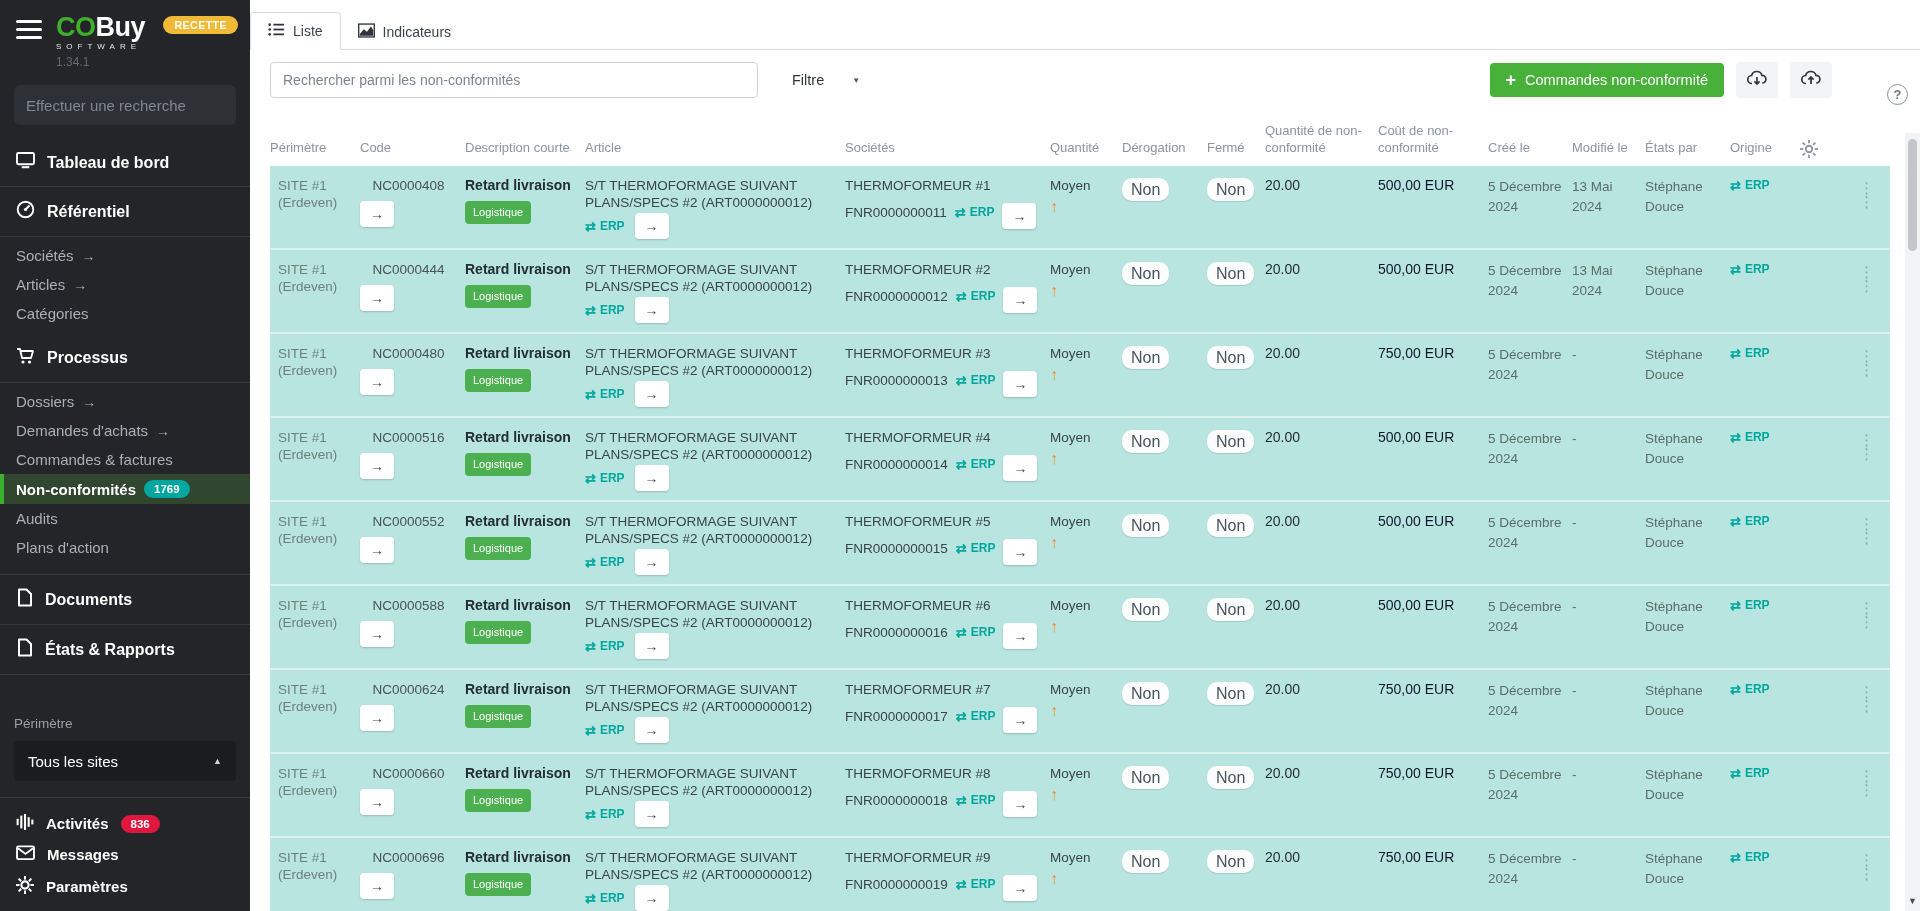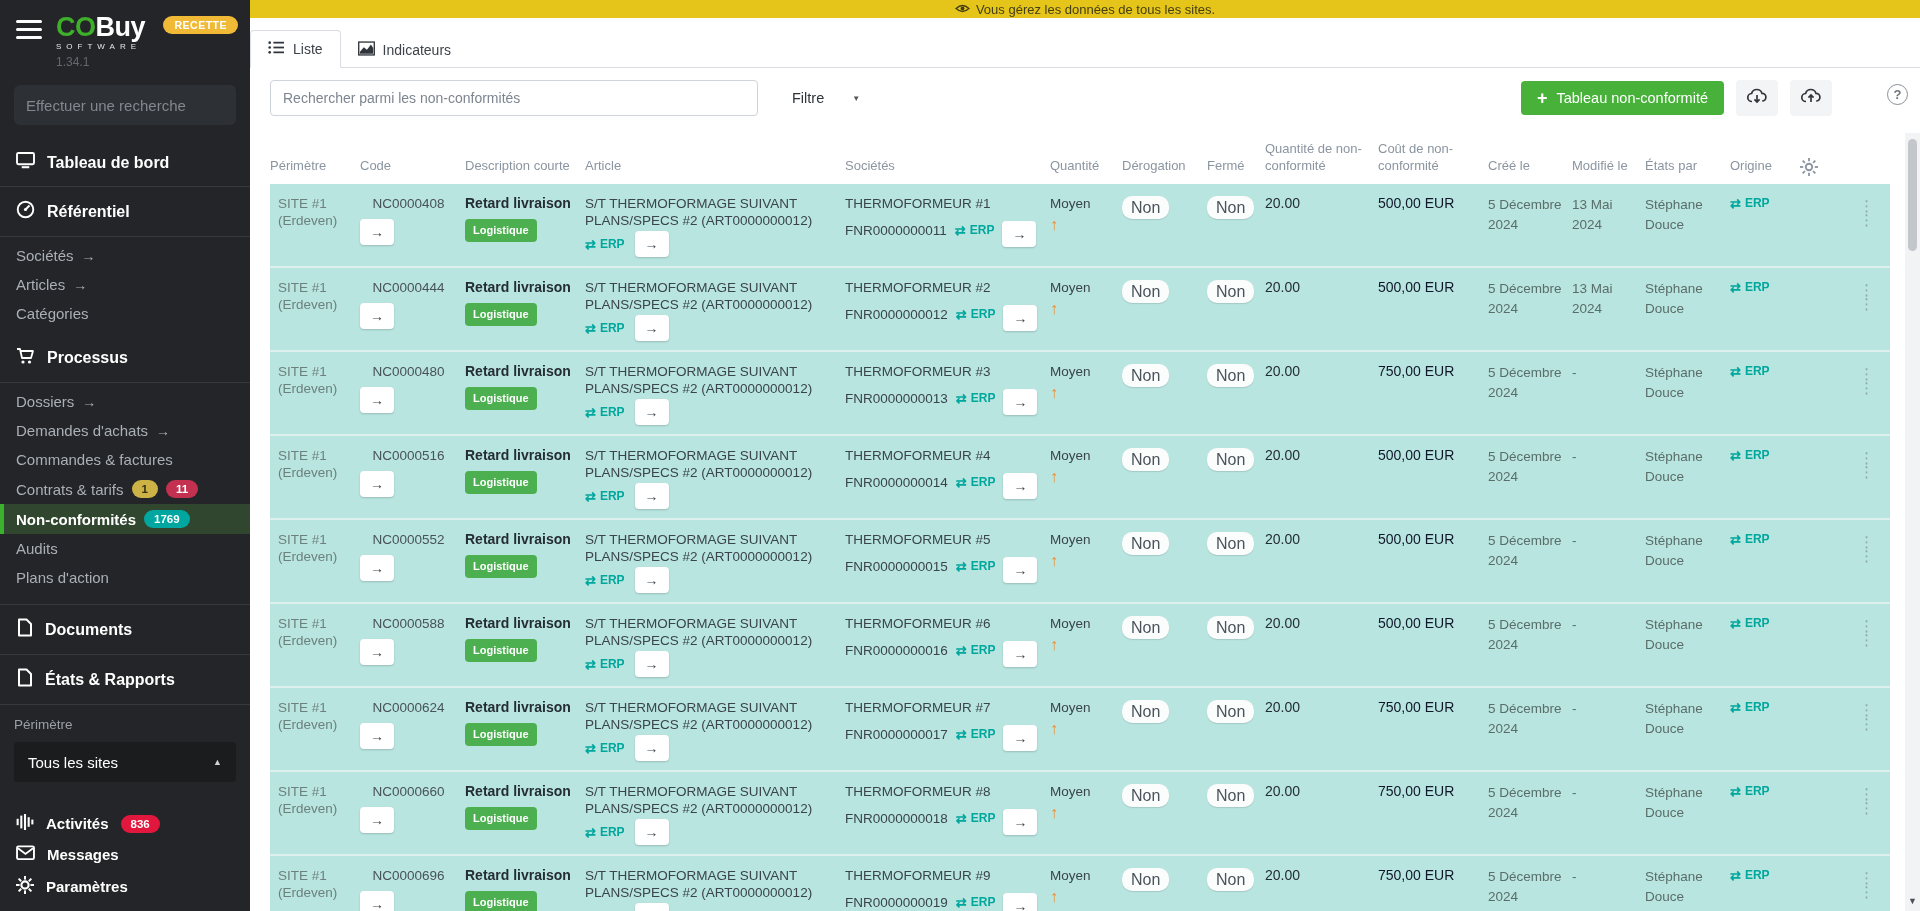--- a/index.html
+++ b/index.html
@@ -67,21 +67,21 @@
   .thead { align-items:end; padding-bottom:6px; }
   .th { font-size:13px; color:#8b95a0; padding:0 8px 4px 0; line-height:17px; cursor:pointer; }
   .th-gear { display:flex; align-items:flex-end; padding-bottom:2px; color:#8b95a0; cursor:pointer; }
   .trow { background:#b9e5e0; border-bottom:2px solid #dcf0ed; height:84px; overflow:hidden; cursor:pointer; }
   .cell { padding:11px 8px 0 0; font-size:13.5px; color:#3a444c; line-height:17px; }
   .cell:first-child { padding-left:8px; }
   .muted2 { color:#6c817d; }
   .code-text { color:#49525a;text-align:center; }
   .arrow-btn { width:34px; height:26px; background:#fff; border:none; border-radius:4px; box-shadow:0 1px 2px rgba(0,0,0,.18); color:#3a444c; font-size:14px; cursor:pointer; display:inline-flex; align-items:center; justify-content:center; margin-top:7px; font-family:inherit; }
   .desc-title { font-weight:bold; color:#242d34; font-size:14px; }
-  .tag { display:inline-block; background:#4caf50; color:#fff; font-size:11px; font-weight:bold; border-radius:4px; padding:3px 8px; margin-top:7px; }
+  .tag { display:inline-block; background:#4caf50; color:#fff; font-size:11px; font-weight:normal; border-radius:4px; padding:3px 8px; margin-top:7px; }
   .erp-row { display:flex; align-items:center; gap:10px; margin-top:2px; }
   .erp-row .arrow-btn { margin-top:0; }
   .erp-link { color:#00a79d; font-size:12px; font-weight:bold; display:inline-flex; align-items:center; gap:4px; cursor:pointer; white-space:nowrap; }
   .sync-glyph { font-size:13px; font-weight:bold; }
   .company-ref { display:flex; align-items:center; gap:8px; margin-top:2px; }
   .crit-arrow { color:#ee8b30; font-size:16px; font-weight:bold; display:inline-block; margin-top:4px; }
   .pill { display:inline-block; background:#fbfcfc; border-radius:10px; font-size:16px; color:#4a545c; padding:3px 9px; box-shadow:0 1px 1px rgba(0,0,0,.12); margin-top:1px; }
   .qty { color:#242d34; font-size:14px; }
   .cost { color:#0f172a; font-size:14px; }
   .date { color:#5a6d69; line-height:20px; }
@@ -158,25 +158,20 @@
         <span>Dossiers</span>
         <span class="nav-arrow">→</span>
       </div>
     <div class="nav-item">
         <span>Demandes d'achats</span>
         <span class="nav-arrow">→</span>
       </div>
     <div class="nav-item">
         <span>Commandes &amp; factures</span>
       </div>
-    <div class="nav-item">
-      <span>Contrats &amp; tarifs</span>
-      <span class="badge warn">1</span>
-      <span class="badge alert">11</span>
-    </div>
     <div class="nav-item active">
       <span>Non-conformités</span>
       <span class="badge teal">1769</span>
     </div>
     <div class="nav-item">
         <span>Audits</span>
       </div>
     <div class="nav-item">
         <span>Plans d'action</span>
       </div>
@@ -244,27 +239,20 @@
               <rect x="8.9" y="16" width="2.2" height="4" transform="rotate(135 10 10)"></rect>
             </g>
           </svg></span>
       <span>Paramètres</span>
     </div>
   </div>
 
 </aside>
 
 <div class="main">
-  <div class="banner">
-    <span><svg width="15" height="11" viewBox="0 0 16 12">
-          <path d="M1 6 Q8 -0.5 15 6 Q8 12.5 1 6 Z" fill="none" stroke="currentColor" stroke-width="1.5"></path>
-          <circle cx="8" cy="6" r="2.1" fill="currentColor"></circle>
-        </svg></span>
-    <span>Vous gérez les données de tous les sites.</span>
-  </div>
 
   <div class="tabbar">
     <div class="tab active">
       <span><svg width="17" height="15" viewBox="0 0 19 17">
             <g stroke="currentColor" stroke-width="2">
               <line x1="6" y1="3" x2="18" y2="3"></line>
               <line x1="6" y1="8.5" x2="18" y2="8.5"></line>
               <line x1="6" y1="14" x2="18" y2="14"></line>
             </g>
             <g fill="currentColor">
@@ -288,21 +276,21 @@
 
   <div class="toolbar">
     <input type="text" class="tb-search" placeholder="Rechercher parmi les non-conformités" style="">
     <div class="filter">
       <span>Filtre</span>
       <span class="caret">▼</span>
     </div>
     <div class="tb-right">
       <button class="btn-new">
         <span class="plus">+</span>
-        <span>Tableau non-conformité</span>
+        <span>Commandes non-conformité</span>
       </button>
       <button class="icon-btn">
         <span><svg width="20" height="17" viewBox="0 0 20 17">
               <path d="M5 13.5 a4 4 0 0 1 -0.4 -8 A5.4 5.4 0 0 1 15 5.4 a3.8 3.8 0 0 1 0.2 7.6" fill="none" stroke="currentColor" stroke-width="1.7"></path>
               <path d="M10 7 v7 M7.4 11.4 L10 14 l2.6 -2.6" fill="none" stroke="currentColor" stroke-width="1.7"></path>
             </svg></span>
       </button>
       <button class="icon-btn">
         <span><svg width="20" height="17" viewBox="0 0 20 17">
               <path d="M5 13.5 a4 4 0 0 1 -0.4 -8 A5.4 5.4 0 0 1 15 5.4 a3.8 3.8 0 0 1 0.2 7.6" fill="none" stroke="currentColor" stroke-width="1.7"></path>

